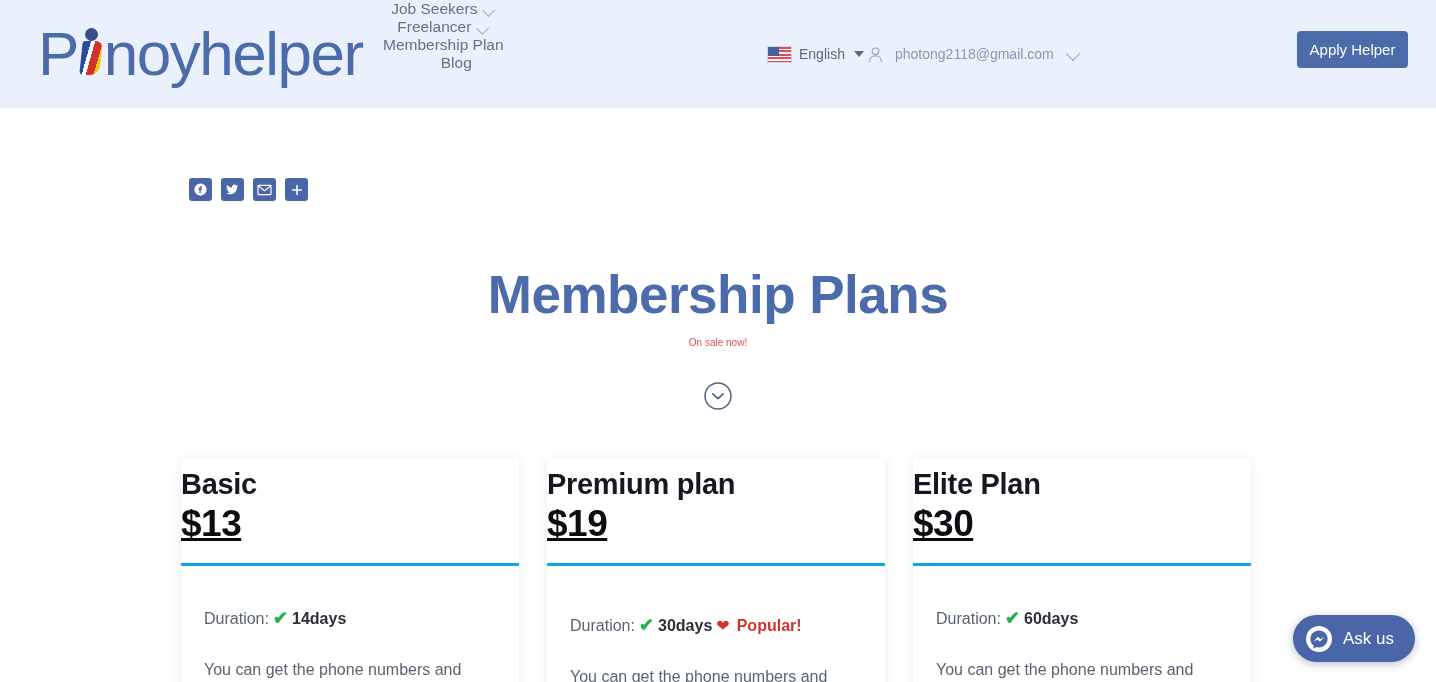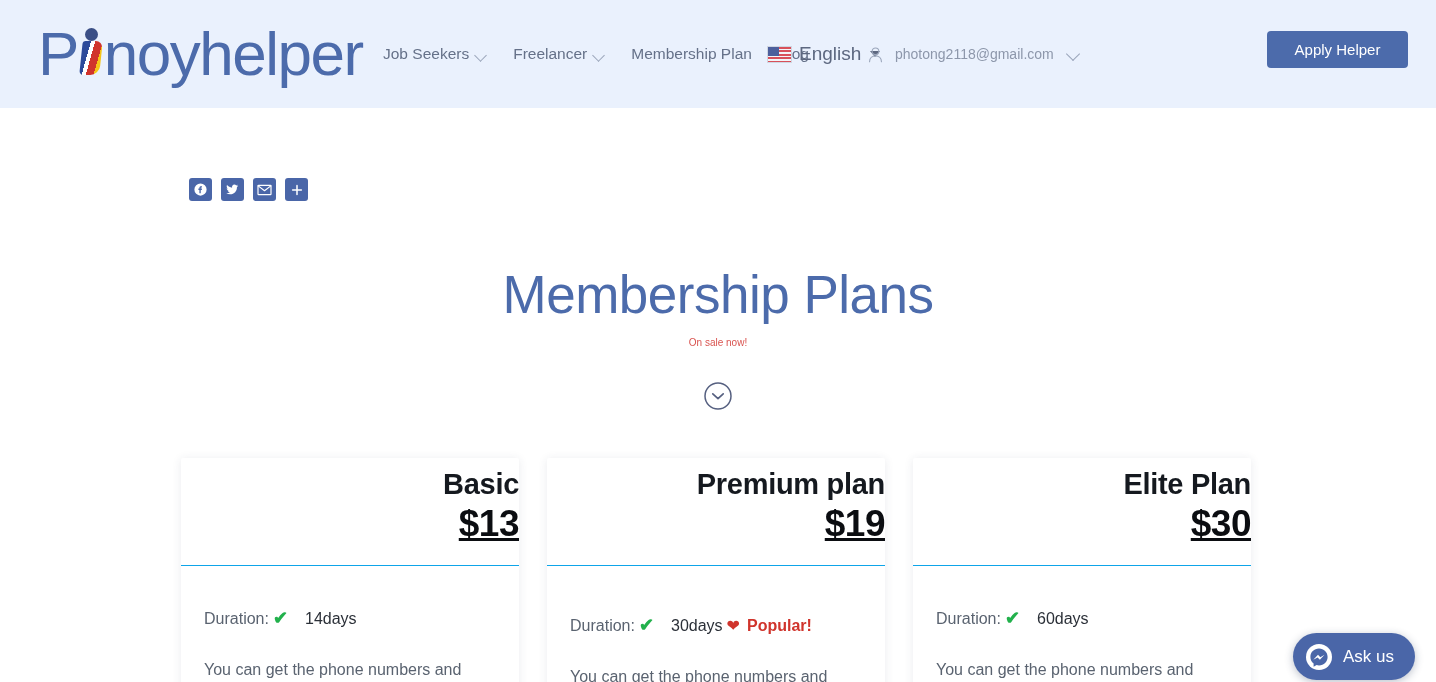--- a/index.html
+++ b/index.html
@@ -76,20 +76,21 @@
   .nav {
     position: absolute;
     left: 383px;
     top: 0;
     height: 108px;
     display: flex;
     align-items: center;
     gap: 0;
     font-size: 15.5px;
     color: #657189;
+    flex-direction: column;
   }
   .nav-item {
     display: flex;
     align-items: center;
     gap: 7px;
     margin-right: 26px;
     cursor: pointer;
     white-space: nowrap;
   }
   .nav-item:last-child { margin-right: 0; }
@@ -110,21 +111,21 @@
   }
 
   .lang {
     position: absolute;
     left: 767px;
     top: 0;
     height: 108px;
     display: flex;
     align-items: center;
     gap: 7px;
-    font-size: 19px;
+    font-size: 14px;
     color: #5d6880;
     cursor: pointer;
     justify-content: center;
   }
   .flag {
     width: 25px;
     height: 17px;
     position: relative;
     display: inline-block;
     background: repeating-linear-gradient(
@@ -174,21 +175,21 @@
     width: 9px; height: 9px;
     border-right: 1.4px solid #9aa5ba;
     border-bottom: 1.4px solid #9aa5ba;
     transform: rotate(45deg);
   }
 
   .apply-btn {
     position: absolute;
     right: 28px;
     top: 31px;
-    width: 141px;
+    width: 111px;
     height: 37px;
     border: none;
     border-radius: 4px;
     background: #4c6bab;
     color: #ffffff;
     font-size: 15px;
     font-family: "Liberation Sans", sans-serif;
     cursor: pointer;
   }
 
@@ -213,21 +214,21 @@
   .share-btn svg { display: block; }
 
   
   .page-title {
     position: absolute;
     top: 264px;
     left: 0;
     width: 1436px;
     text-align: center;
     font-size: 53px;
-    font-weight: 400;
+    font-weight: 700;
     color: #4c6bab;
     letter-spacing: -0.5px;
   }
   .sale-note {
     position: absolute;
     top: 337px;
     left: 0;
     width: 1436px;
     text-align: center;
     font-size: 10px;
@@ -254,24 +255,24 @@
   }
   .plan-card {
     width: 338px;
     background: #ffffff;
     box-shadow: 0 1px 10px rgba(46,62,90,0.10);
     border-radius: 2px;
     overflow: hidden;
   }
   .plan-head {
     height: 108px;
-    border-bottom: 1px solid #0ea5e9;
+    border-bottom: 3px solid #0ea5e9;
     display: flex;
     flex-direction: column;
-    align-items: flex-end;
+    align-items: flex-start;
     justify-content: flex-start;
     padding-top: 8px;
   }
   .plan-name {
     font-size: 29px;
     font-weight: bold;
     color: #15191f;
     line-height: 1.25;
     letter-spacing: -0.3px;
   }
@@ -294,42 +295,41 @@
     align-items: baseline;
     gap: 4px;
   }
   .tick {
     color: #22b14c;
     font-size: 18px;
     font-weight: bold;
   }
   .days {
     color: #2b3038;
-    font-weight: normal;
-    margin-left: 13px;
+    font-weight: bold;
   }
   .popular {
     color: #d0342c;
     font-weight: bold;
     margin-left: 3px;
     margin-top: 10px;
   }
   .heart { color: #d0342c; }
   .plan-desc {
     margin-top: 29px;
     font-size: 16px;
     color: #5a6370;
     line-height: 1.45;
   }
 
   
   .chat-widget {
     position: absolute;
     right: 21px;
-    bottom: 2px;
+    bottom: 20px;
     height: 47px;
     padding: 0 21px 0 13px;
     border-radius: 24px;
     background: #4a66a8;
     box-shadow: 0 2px 9px rgba(30,45,80,0.30);
     display: flex;
     align-items: center;
     gap: 11px;
     cursor: pointer;
   }

